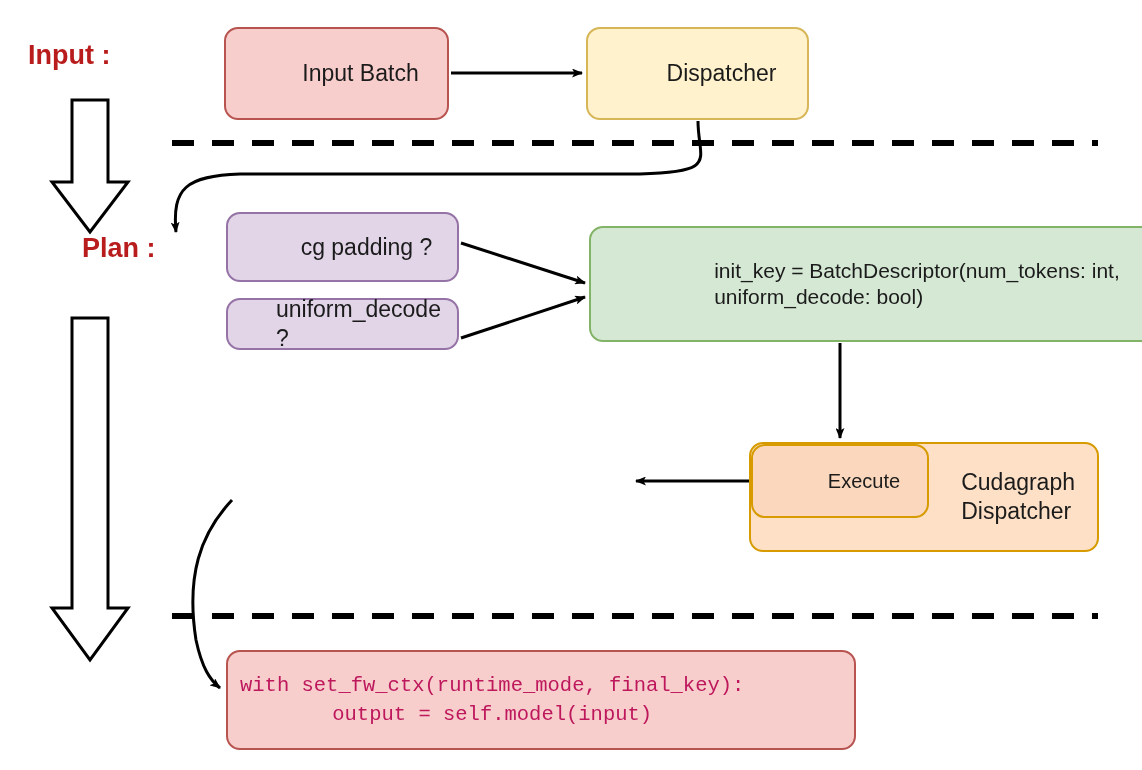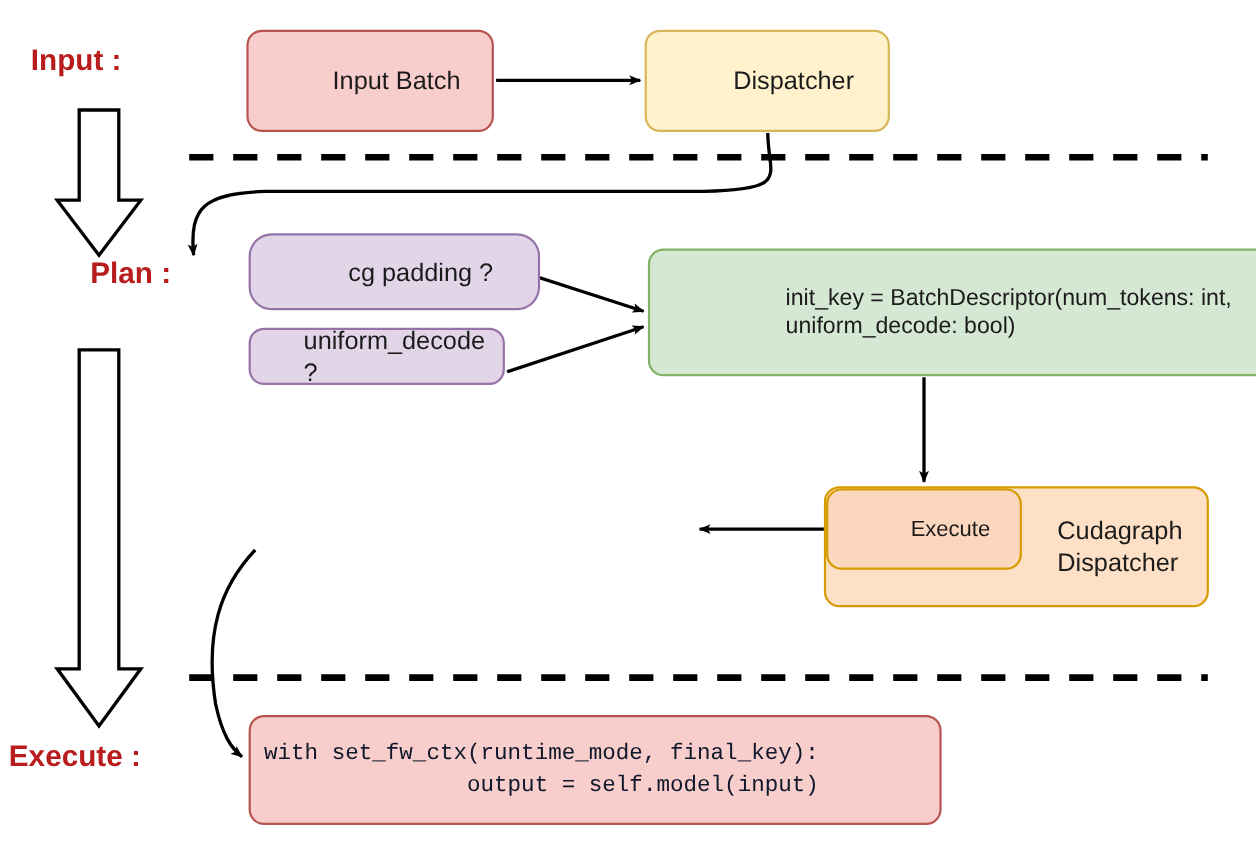--- a/index.html
+++ b/index.html
@@ -53,24 +53,23 @@
     left: 224px; top: 27px; width: 225px; height: 93px;
     background: #f8cecc; border-color: #b85450;
     font-size: 23px;
   }
   #node-preprocess {
     left: 586px; top: 27px; width: 223px; height: 93px;
     background: #fff2cc; border-color: #d6b656;
     font-size: 23px;
   }
   #node-cg-padding {
-    left: 226px; top: 212px; width: 265px; height: 70px;
+    left: 226px; top: 212px; width: 233px; height: 70px;
     background: #e1d5e7; border-color: #9673a6;
     font-size: 23px;
-    border-radius: 21px;
   }
   #node-uniform-decode {
     left: 226px; top: 298px; width: 233px; height: 52px;
     background: #e1d5e7; border-color: #9673a6;
     font-size: 23px;
   }
   #node-init-key {
     left: 589px; top: 226px; width: 608px; height: 116px;
     background: #d5e8d4; border-color: #82b366;
     font-size: 21px;
@@ -91,25 +90,25 @@
   #node-runtime-mode {
     left: 226px; top: 444px; width: 404px; height: 110px;
     background: #dae8fc; border-color: #6c8ebf;
     font-size: 20px;
   }
   #node-exec-code {
     left: 226px; top: 650px; width: 630px; height: 100px;
     background: #f8cecc; border-color: #b85450;
     font-family: "Liberation Mono", "DejaVu Sans Mono", monospace;
     font-size: 20.5px;
-    color: #0f172a;
+    color: #be185d;
     justify-content: flex-start;
     align-items: center;
     padding-left: 12px;
-    text-align: right;
+    text-align: center;
     line-height: 1.42;
   }
 
   
   #label-input   { left: 28px;  top: 40px;  font-size: 27px; }
   #label-plan    { left: 42px;  top: 233px; font-size: 27px; margin-left: 40px; }
   #label-execute { left: 8px;   top: 672px; font-size: 27px; }
 </style>
 </head>
 <body>
@@ -139,21 +138,20 @@
 
     <line x1="840" y1="343" x2="840" y2="438" stroke="#000000" stroke-width="3" marker-end="url(#arrowhead)"></line>
 
     <line x1="749" y1="481" x2="636" y2="481" stroke="#000000" stroke-width="3" marker-end="url(#arrowhead)"></line>
 
     <path d="M232,500 C200,534 186,576 196,640 C202,668 210,680 220,688" fill="none" stroke="#000000" stroke-width="3" marker-end="url(#arrowhead)"></path>
   </svg>
 
   <div class="stage-label" id="label-input">Input :</div>
   <div class="stage-label" id="label-plan">Plan :</div>
-  <div class="stage-label" id="label-execute">Execute :</div>
 
   <div class="node" id="node-input-batch">Input Batch</div>
 
   <div class="node" id="node-preprocess">Dispatcher</div>
 
   <div class="node" id="node-cg-padding">cg padding ?</div>
 
   <div class="node" id="node-uniform-decode">uniform_decode ?</div>
 
   <div class="node" id="node-init-key">init_key = BatchDescriptor(num_tokens: int,

